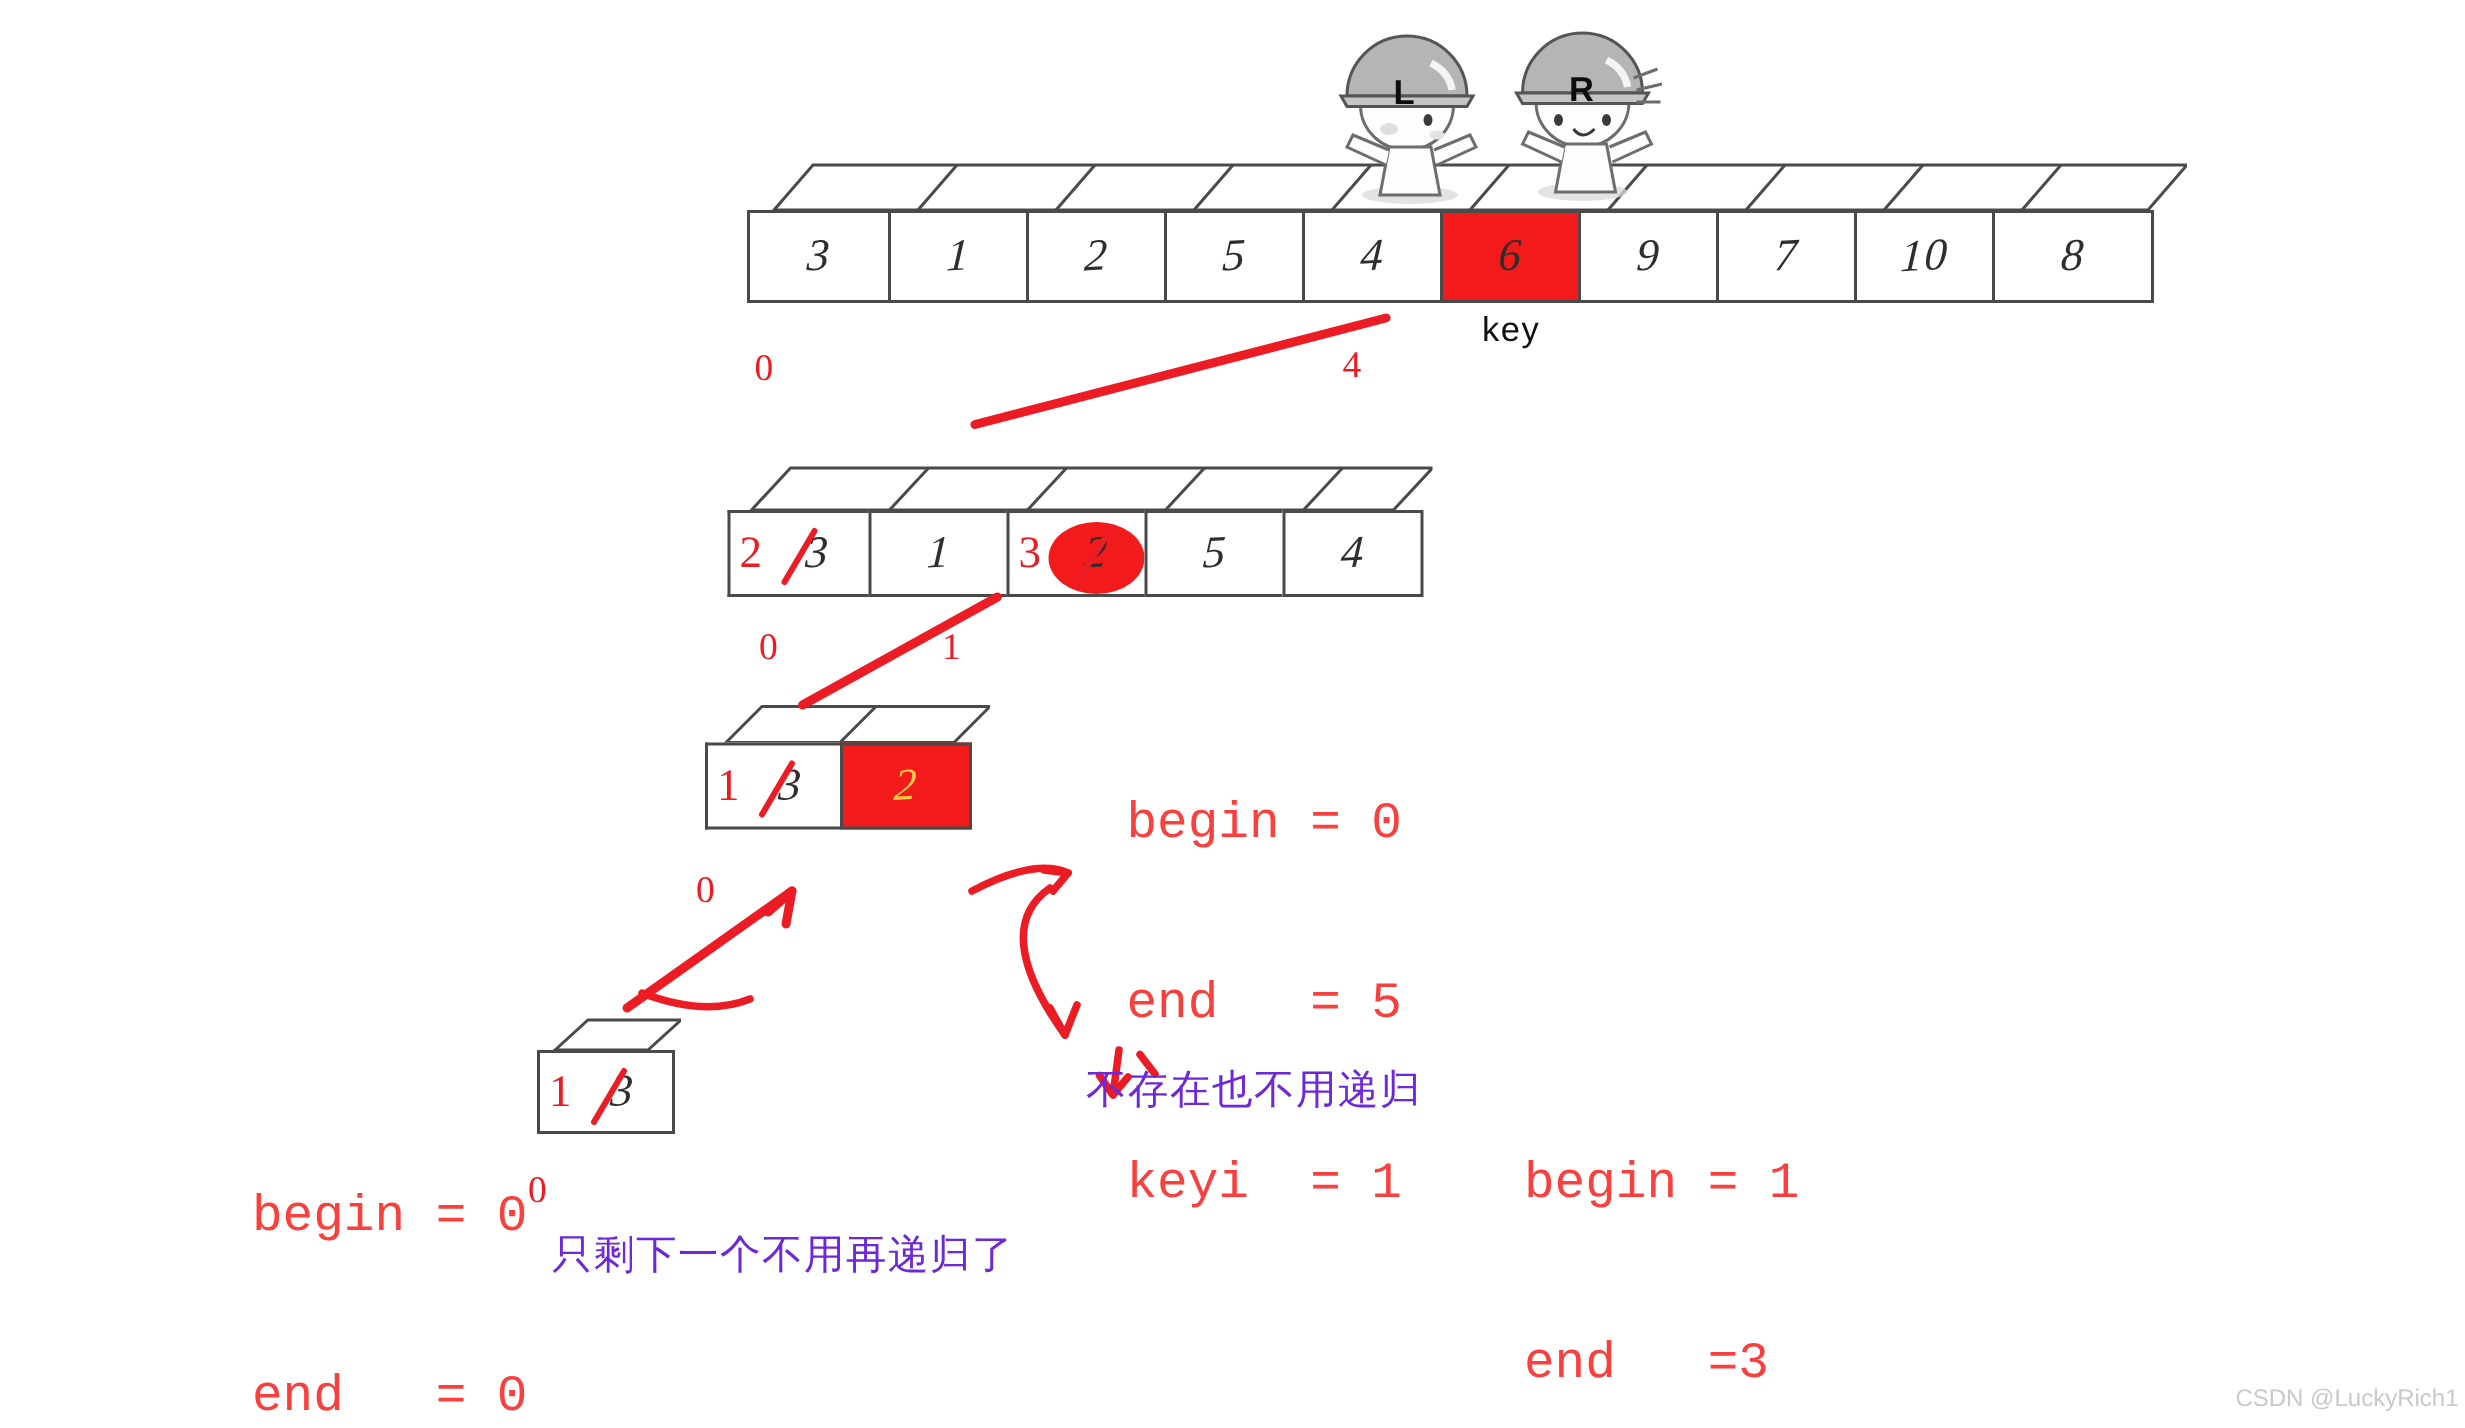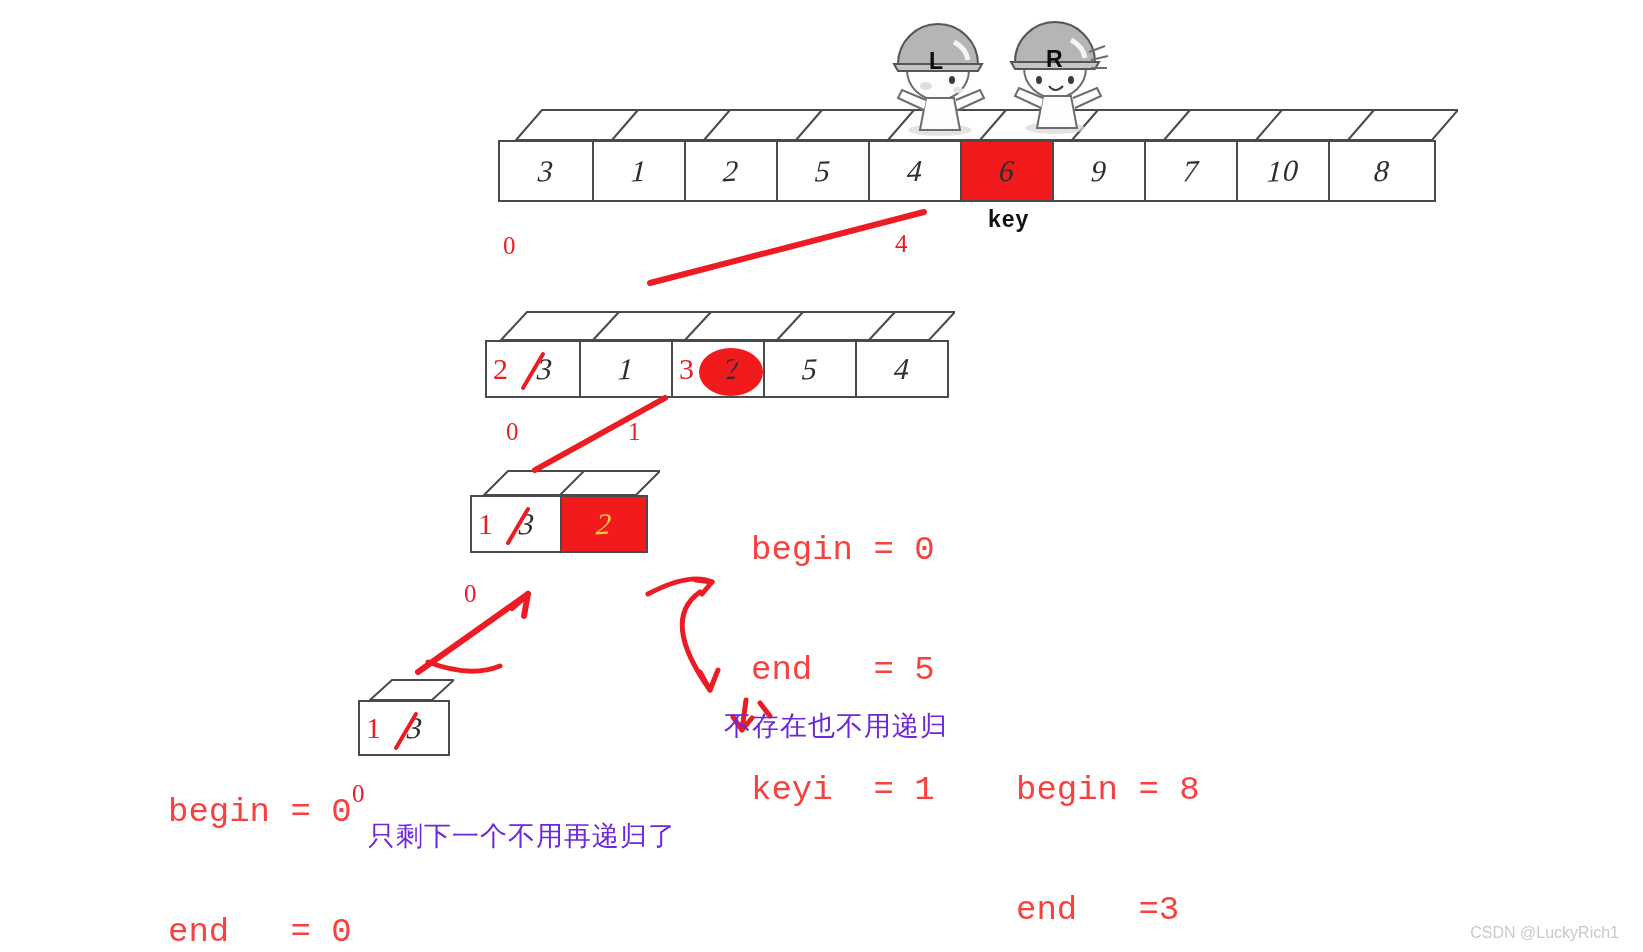--- a/index.html
+++ b/index.html
@@ -94,29 +94,29 @@
     font-size: 27px;
     white-space: nowrap;
     letter-spacing: 1px;
   }
 
   
   .keylabel {
     position: absolute;
     color: #101010;
     font-family: "Liberation Sans", sans-serif;
-    font-weight: bold;
+    font-weight: normal;
     font-size: 23px;
     letter-spacing: 1px;
   }
 
   
   .watermark {
     position: absolute;
-    right: 24px;
+    right: 4px;
     bottom: 10px;
     color: #c9c9c9;
     font-family: "Liberation Sans", sans-serif;
     font-size: 16px;
   }
 
   
   .soldier { position: absolute; }
   .helmet-letter {
     position: absolute;
@@ -323,21 +323,21 @@
   <path d="M760 703 L770 716" stroke="#ec1c24" stroke-width="5" fill="none" stroke-linecap="round"></path>
 </svg>
 
 <div class="code" style="left:751px; top:450px;">
   <div>begin = 0</div>
   <div>end   = 5</div>
   <div>keyi  = 1</div>
 </div>
 
 <div class="code" style="left:1016px; top:690px;">
-  <div>begin = 8</div>
+  <div>begin = 1</div>
   <div>end   =3</div>
 </div>
 
 <div class="code" style="left:168px; top:712px;">
   <div>begin = 0</div>
   <div>end   = 0</div>
 </div>
 
 <div class="cn" style="left:724px; top:708px;">不存在也不用递归</div>
 <div class="cn" style="left:368px; top:818px;">只剩下一个不用再递归了</div>

